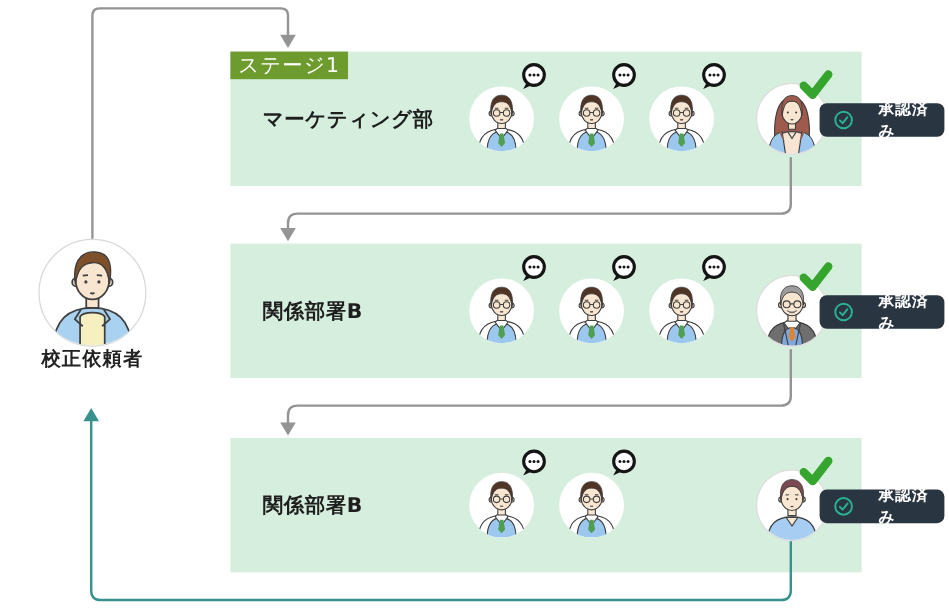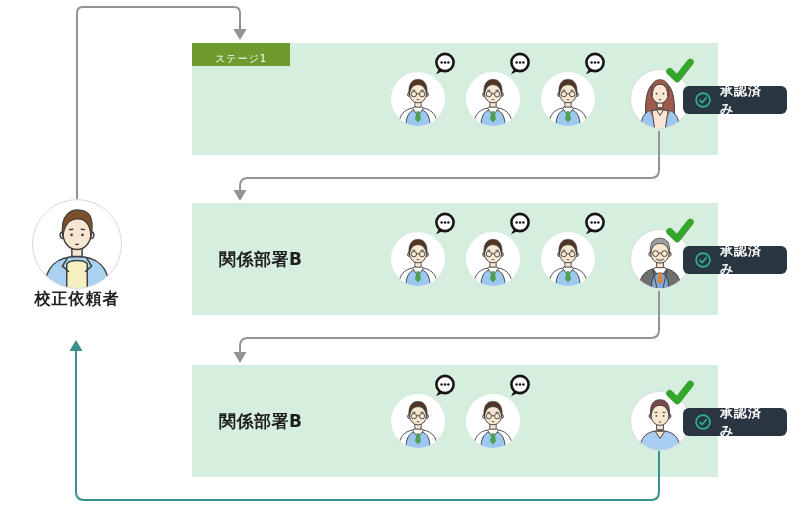--- a/index.html
+++ b/index.html
@@ -12,37 +12,37 @@
   
   .requester { position:absolute; left:22px; top:199px; width:110px; text-align:center; z-index:4; }
   .requester .circle { width:90px; height:90px; margin:0 auto; border-radius:50%; background:#fff;
       border:1px solid #d8d8d8; overflow:hidden; }
   .requester .circle svg { width:100%; height:100%; display:block; }
   .requester .name { margin-top:0; font-size:16px; font-weight:bold; color:#222; letter-spacing:1px; }
 
   
   .stage { position:absolute; left:192px; width:526px; height:112px; background:#d5eedd; z-index:1; }
   .stage-badge { position:absolute; left:0; top:0; width:98px; height:23px; background:#6d9b2e;
-      color:#fff; font-size:10px; display:flex; align-items:flex-end; justify-content:center; letter-spacing:1px; }
+      color:#fff; font-size:17px; display:flex; align-items:flex-end; justify-content:center; letter-spacing:1px; }
   .dept { position:absolute; left:27px; top:0; height:100%; display:flex; align-items:center;
       font-size:17px; font-weight:bold; color:#1e1e1e; letter-spacing:0.5px; }
 
   .member { position:absolute; top:29px; width:54px; height:54px; z-index:3; }
   .member .circle { width:54px; height:54px; border-radius:50%; background:#fff; overflow:hidden; }
   .member .circle svg { width:100%; height:100%; display:block; }
   .bubble { position:absolute; right:-13px; top:-20px; width:26px; height:25px; z-index:4; }
 
   .approver { position:absolute; left:438px; top:26px; width:60px; height:60px; z-index:3; }
   .approver .circle { width:60px; height:60px; border-radius:50%; background:#fff; overflow:hidden;
       border:1px solid #dcdcdc; }
   .approver .circle svg { width:100%; height:100%; display:block; }
   .bigcheck { position:absolute; left:36px; top:-11px; width:28px; height:25px; z-index:5; }
 
   .approved { position:absolute; left:491px; top:43px; height:28px; min-width:104px; background:#2a3542;
-      border-radius:6px; display:flex; align-items:center; gap:8px; padding:0 13px 0 11px;
+      border-radius:6px; display:flex; align-items:center; gap:20px; padding:0 13px 0 11px;
       color:#fff; font-size:13px; font-weight:bold; letter-spacing:1px; z-index:7; }
   .approved svg { width:18px; height:18px; flex:0 0 auto; }
 </style>
 </head>
 <body>
 
 <svg width="0" height="0" style="position:absolute" aria-hidden="true">
   <defs>
     <g id="sym-bubble">
       <circle cx="13" cy="10.5" r="8.6" fill="#ffffff" stroke="#151515" stroke-width="2.6"></circle>
@@ -162,20 +162,21 @@
           <use href="#sym-requester"></use>
         </svg>
     </div>
     <div class="name">校正依頼者</div>
   </div>
 
   <section class="stage" style="top:43px">
     <div class="stage-badge">
       <span>ステージ1</span>
     </div>
+    <div class="dept">マーケティング部</div>
 
     <div class="member" style="left:199px">
       <div class="circle">
           <svg viewBox="0 0 60 60">
             <use href="#sym-male"></use>
           </svg>
         </div>
       <svg class="bubble" viewBox="0 0 26 25">
           <use href="#sym-bubble"></use>
         </svg>

